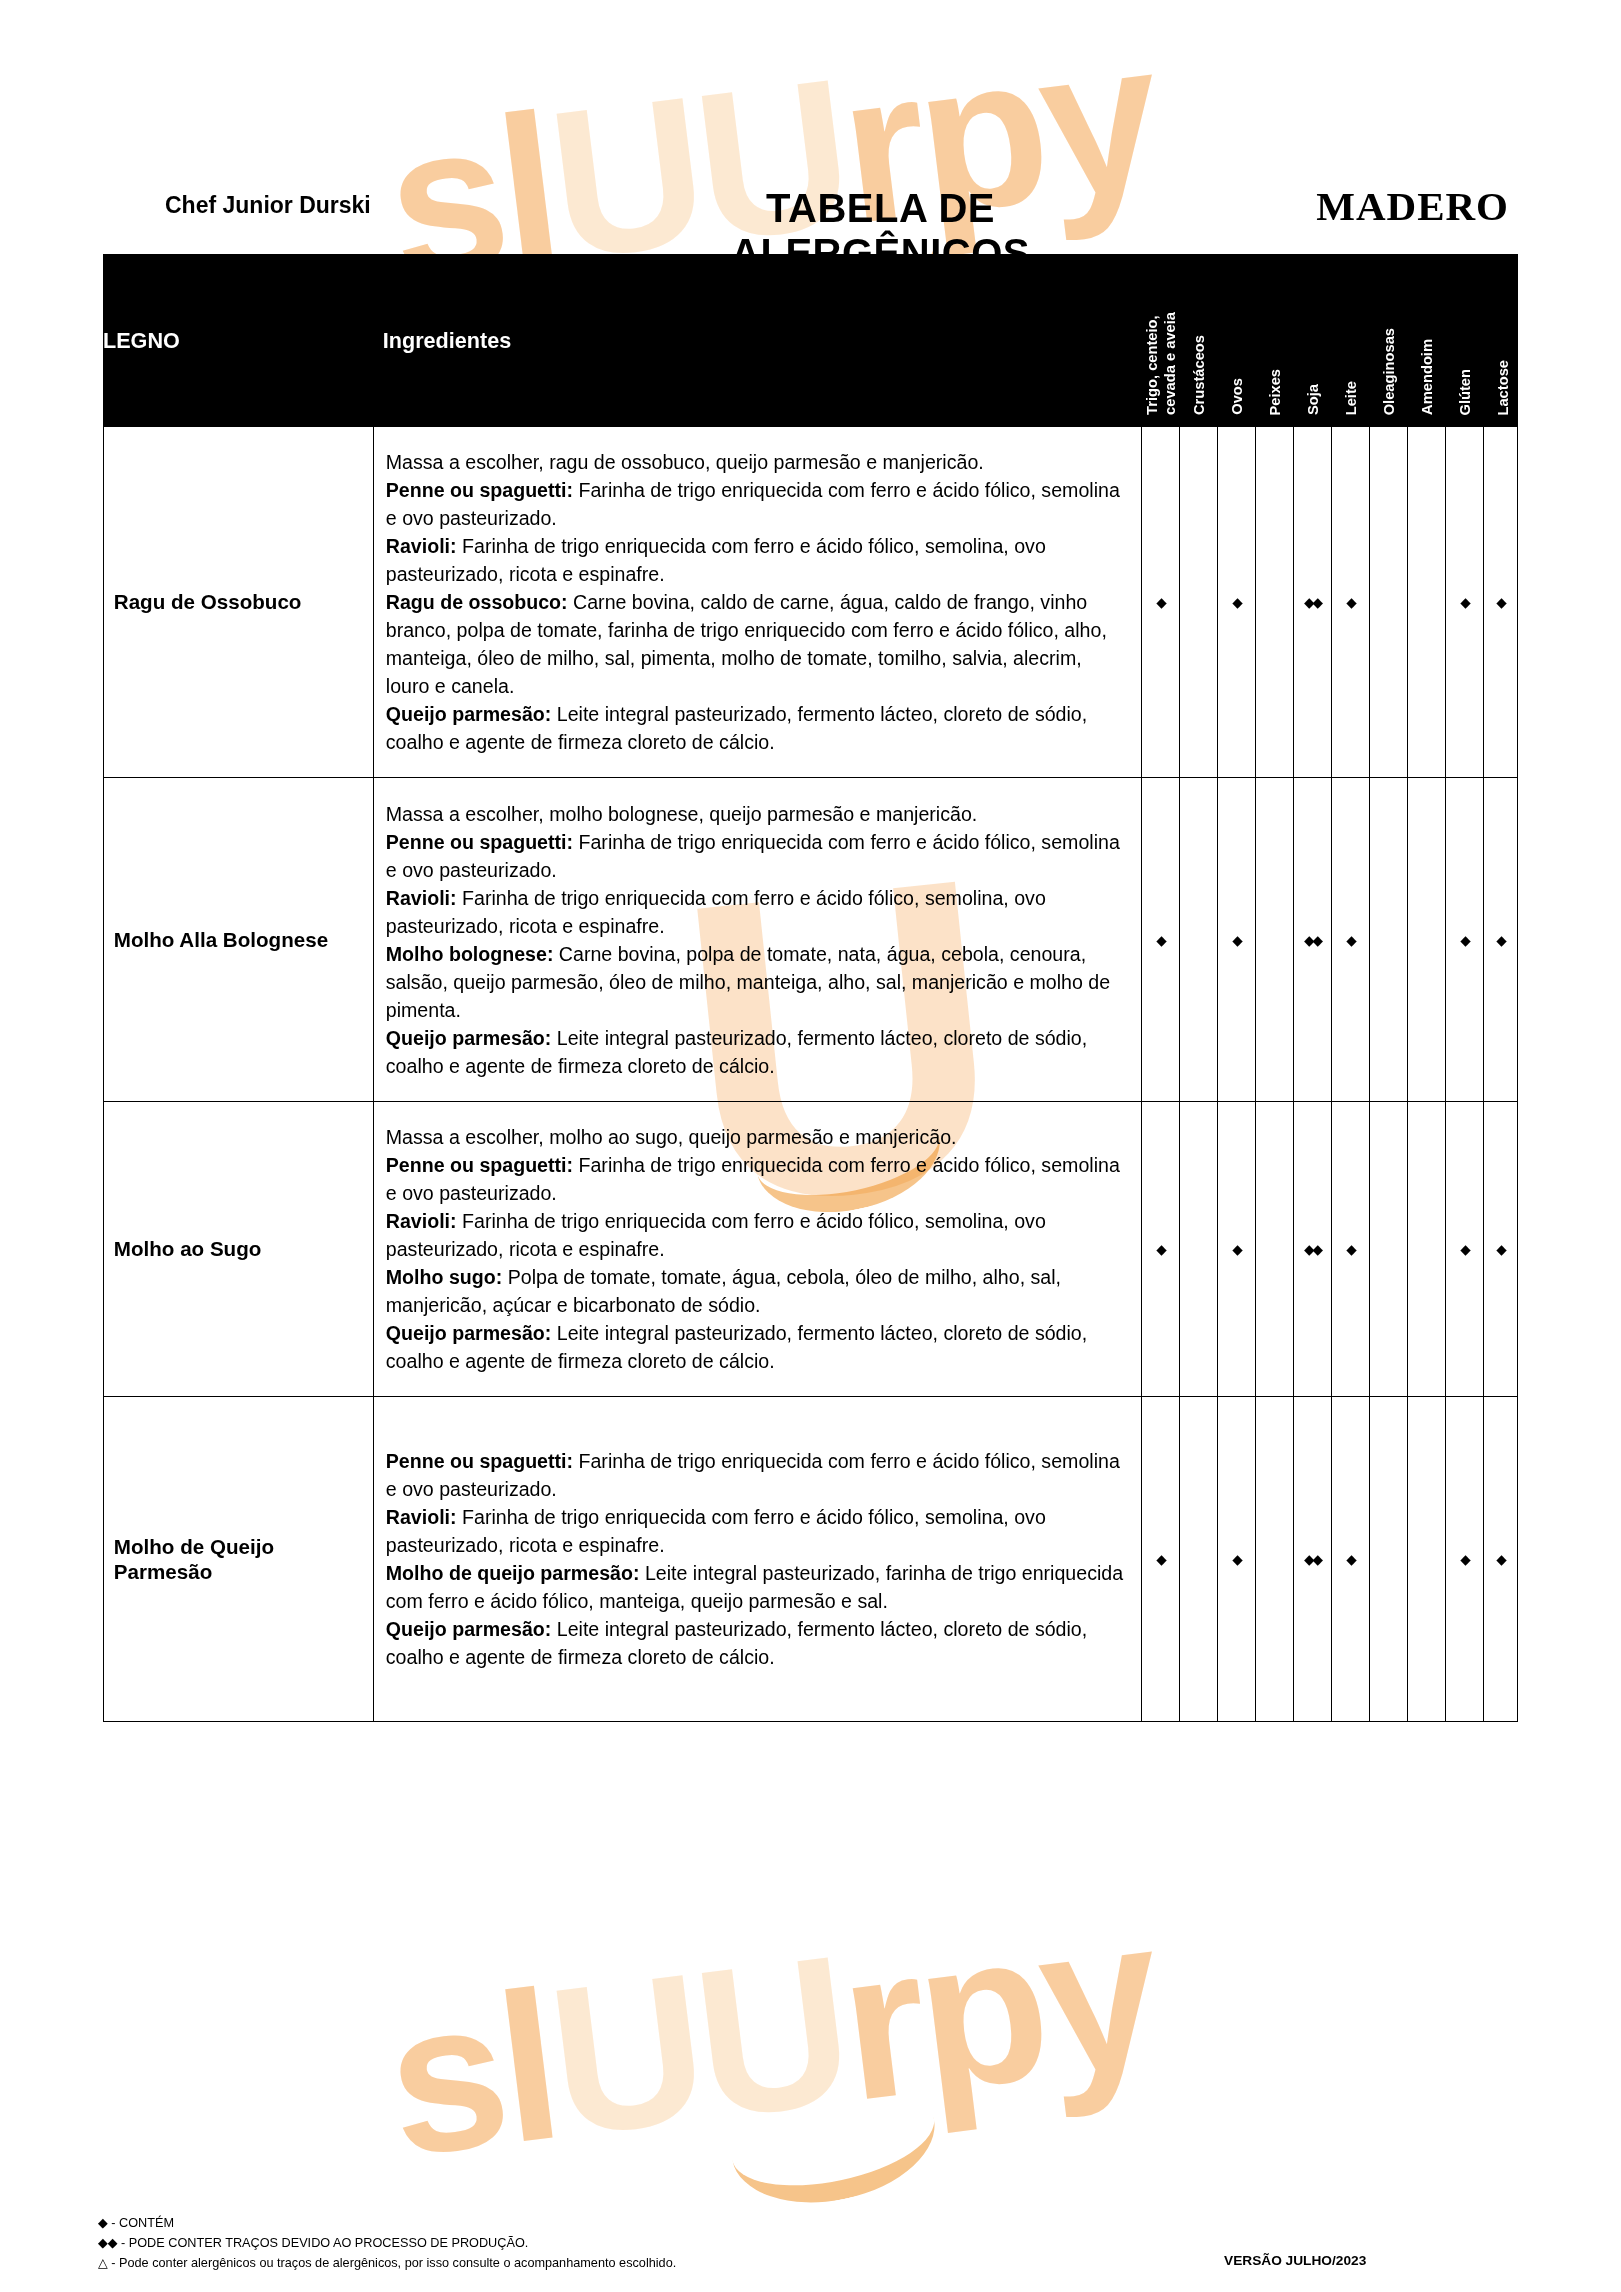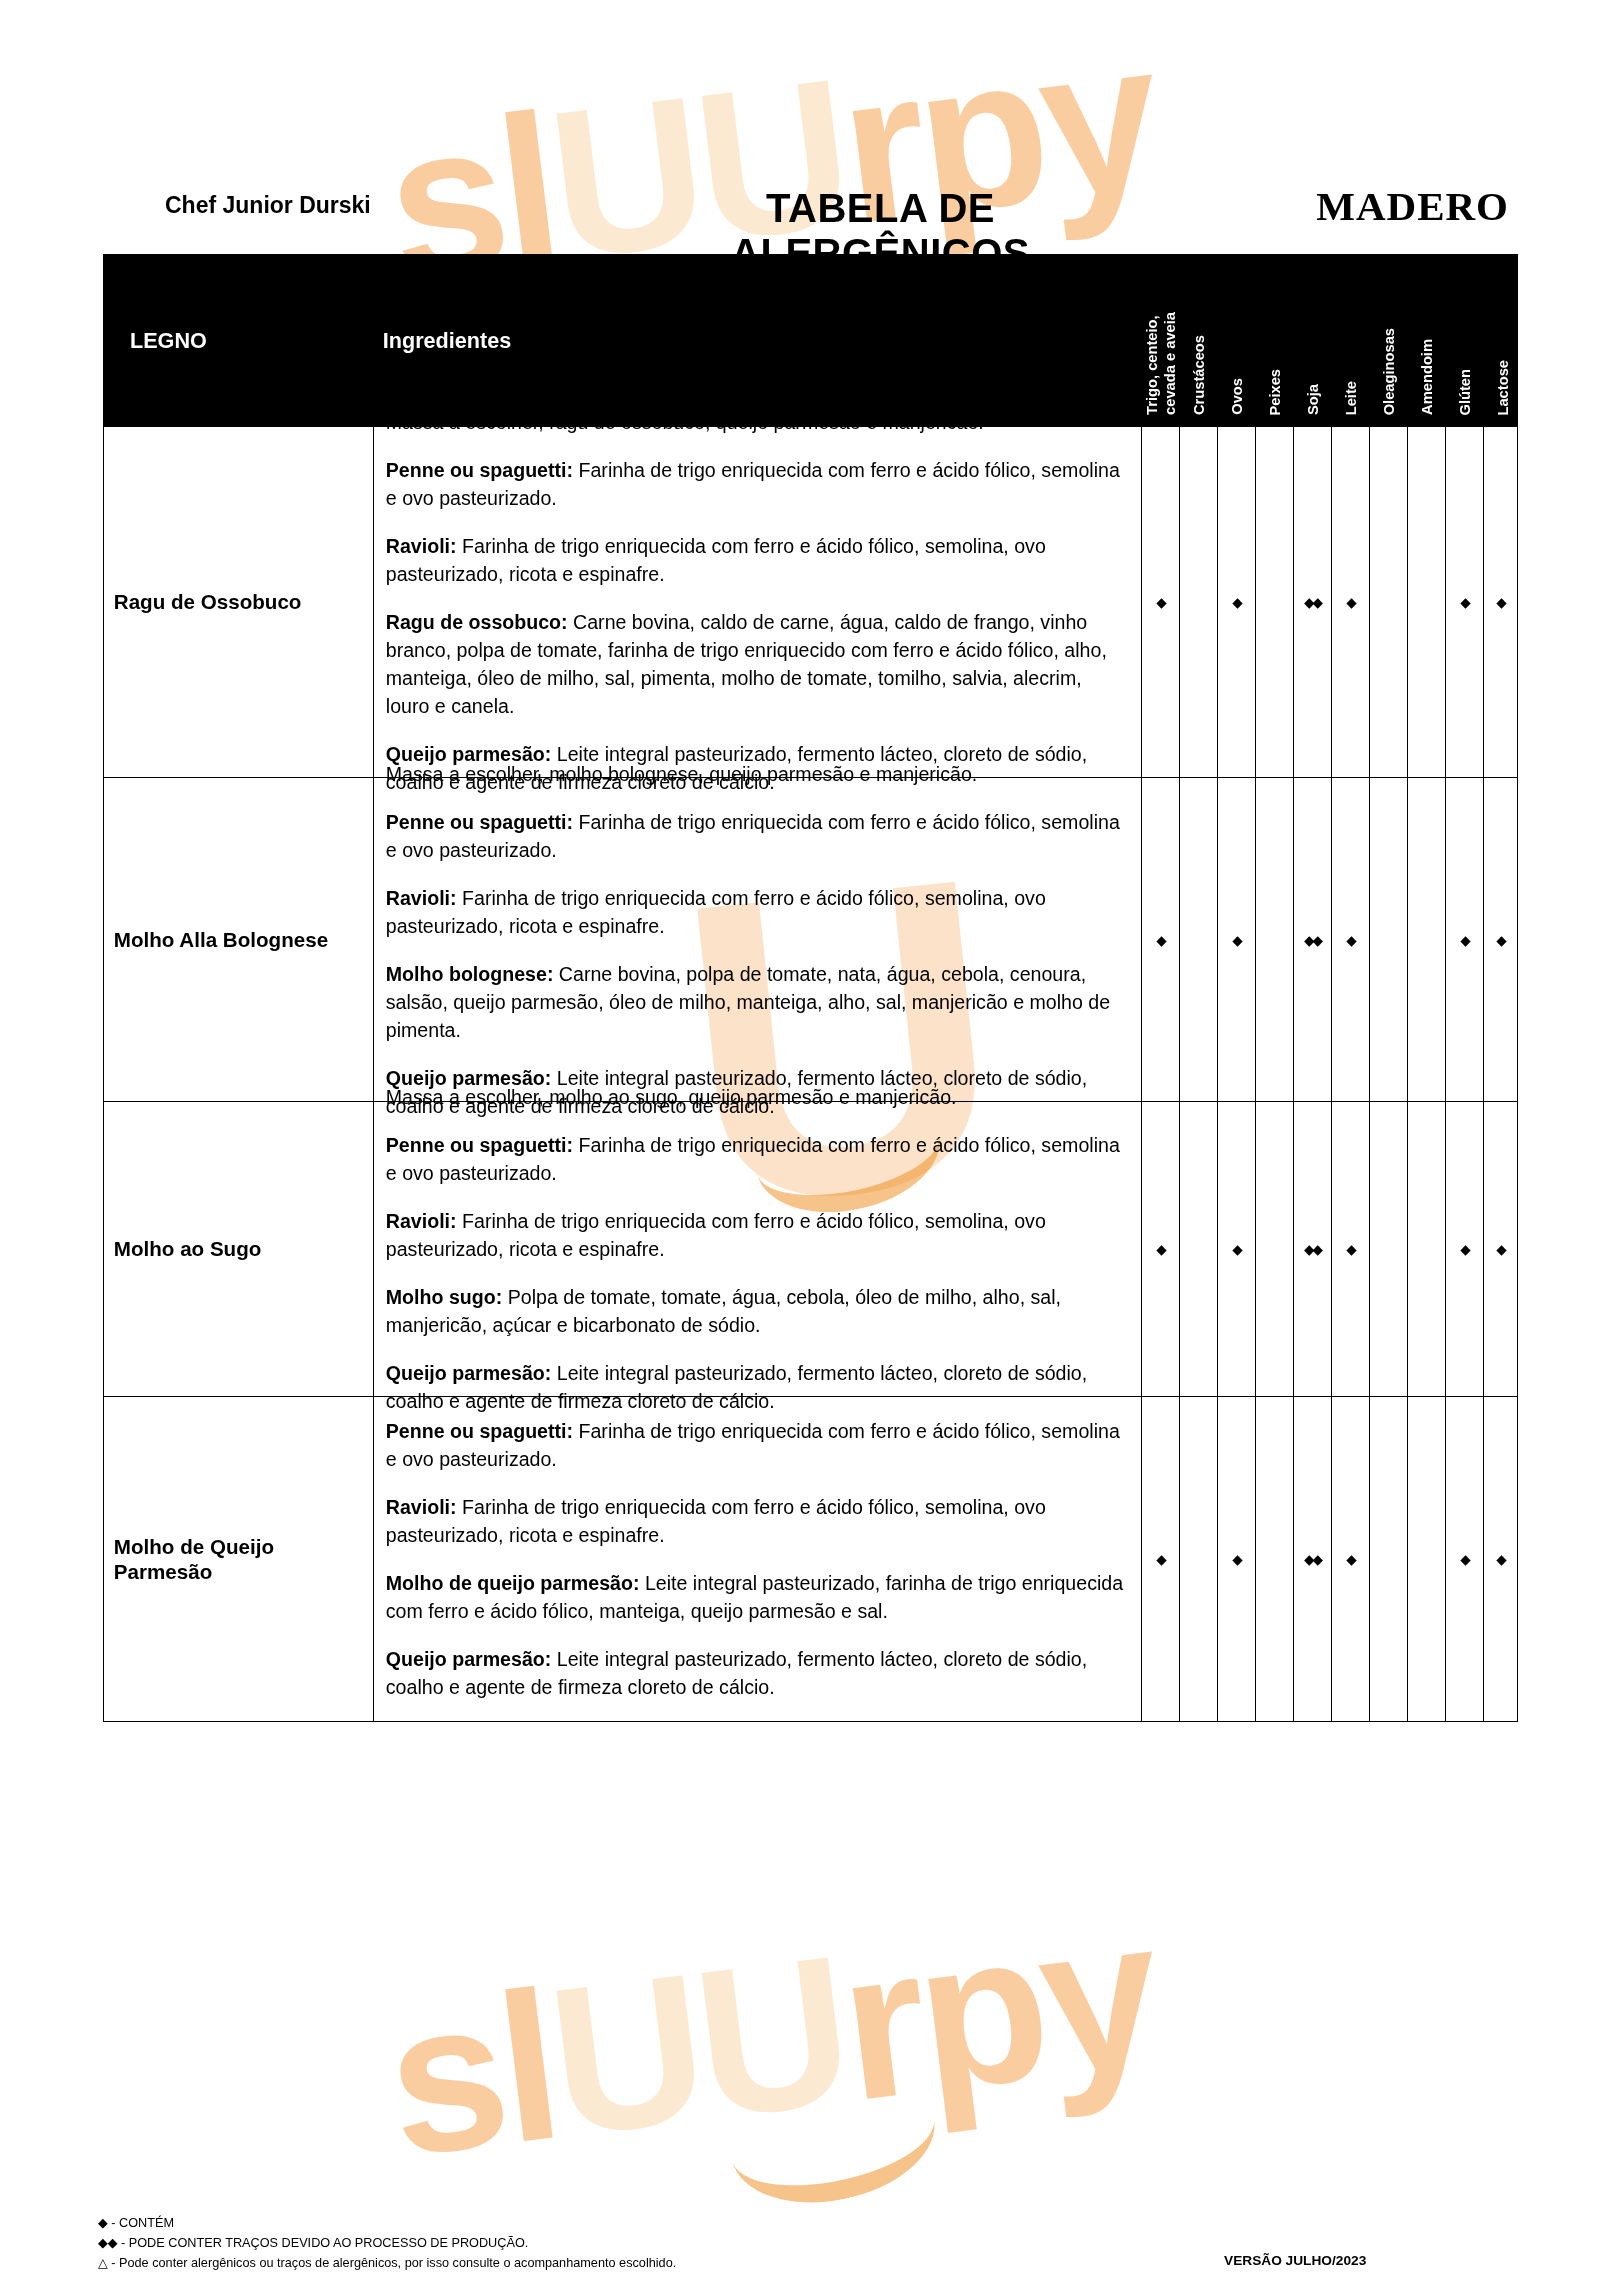--- a/index.html
+++ b/index.html
@@ -24,40 +24,40 @@
   }
   
   .chef{position:absolute;z-index:2;left:165px;top:192px;font-size:23px;font-weight:bold;}
   .title{position:absolute;z-index:2;left:670px;top:186px;width:421px;text-align:center;
          font-size:40px;font-weight:bold;letter-spacing:0.5px;}
   .brand{position:absolute;z-index:2;top:182px;left:1284px;width:225px;text-align:right;
          font-family:"Liberation Serif","DejaVu Serif",serif;font-size:41px;font-weight:bold;letter-spacing:1px;}
   
   .tbl{position:absolute;z-index:2;left:103px;top:254px;width:1415px;}
   .thead{display:flex;height:173px;background:#000;color:#fff;}
-  .th-name{flex:0 0 270px;display:flex;align-items:center;padding-left:27px;
+  .th-name{flex:0 0 270px;display:flex;align-items:center;padding-left:0;
            font-size:21.6px;font-weight:bold;box-sizing:border-box;}
   .th-ingr{flex:0 0 770px;display:flex;align-items:center;padding-left:9.8px;
            font-size:21.6px;font-weight:bold;box-sizing:border-box;}
   .th-allergens{flex:1 1 auto;display:flex;}
   .th-col{flex:0 0 38px;display:flex;align-items:flex-end;justify-content:center;
           padding-bottom:11.8px;box-sizing:border-box;}
   .th-col span{
     writing-mode:vertical-rl;transform:rotate(180deg);
     font-size:14.7px;font-weight:bold;line-height:17.6px;white-space:pre-line;max-height:157px;
   }
   .tbody{border:1.5px solid #000;border-top:0;box-sizing:border-box;background:transparent;}
   .trow{display:flex;border-bottom:1.5px solid #000;box-sizing:border-box;}
   .trow:last-child{border-bottom:0;}
   .c-name{flex:0 0 270px;border-right:1.5px solid #000;box-sizing:border-box;
           display:flex;align-items:center;padding:0 9.8px;
           font-size:20.6px;font-weight:bold;line-height:25.5px;}
   .c-ingr{flex:0 0 768px;border-right:1.5px solid #000;box-sizing:border-box;
           display:flex;flex-direction:column;justify-content:center;padding:0 11.8px;
-          font-size:19.6px;line-height:28px;gap:20px;}
+          font-size:19.6px;line-height:28px;}
   .c-ingr p{margin:0;}
   .mcell{flex:0 0 38px;border-right:1.5px solid #000;box-sizing:border-box;
          display:flex;align-items:center;justify-content:center;
          font-size:13.7px;letter-spacing:-2px;white-space:nowrap;}
   .mcell:last-child{flex:1 1 auto;border-right:0;}
   
   .legend{position:absolute;z-index:2;left:98px;top:2213px;font-size:12.7px;line-height:20px;}
   .version{position:absolute;z-index:2;top:2253px;left:1224px;width:294px;text-align:left;
            font-size:13.7px;font-weight:bold;}
 </style>

